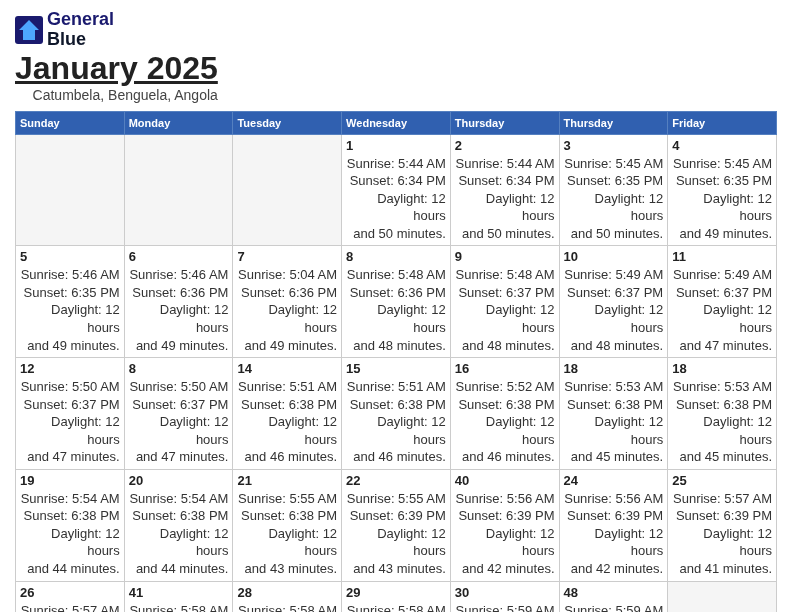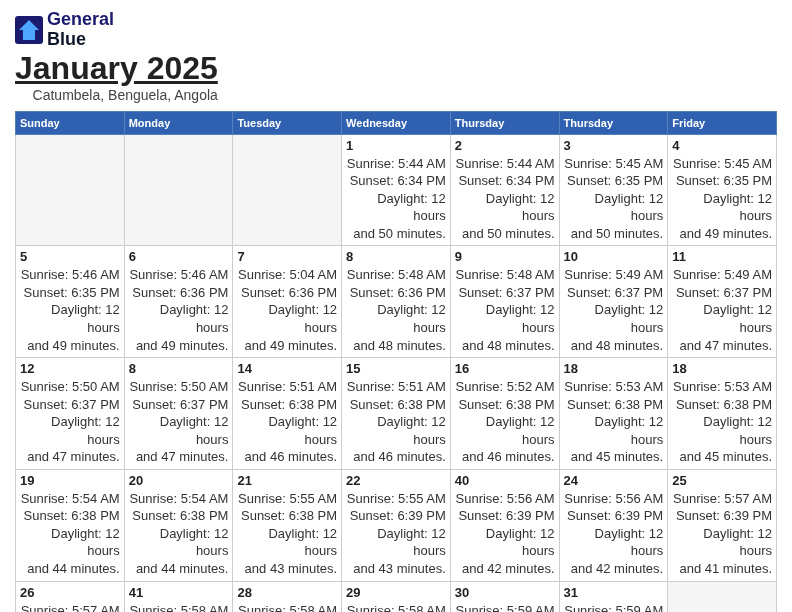--- a/index.html
+++ b/index.html
@@ -343,21 +343,21 @@
 and 39 minutes.</div>
           </td>
           <td>
             <div class="day-number">30</div>
             <div class="day-info" style="white-space: pre-line;">Sunrise: 5:59 AM
 Sunset: 6:38 PM
 Daylight: 12 hours
 and 39 minutes.</div>
           </td>
           <td>
-            <div class="day-number">31</div>
+            <div class="day-number">48</div>
             <div class="day-info" style="white-space: pre-line;">Sunrise: 5:59 AM
 Sunset: 6:38 PM
 Daylight: 12 hours
 and 38 minutes.</div>
           </td>
           <td class="empty"></td>
         </tr>
       </tbody>
   </table>
 </div>

